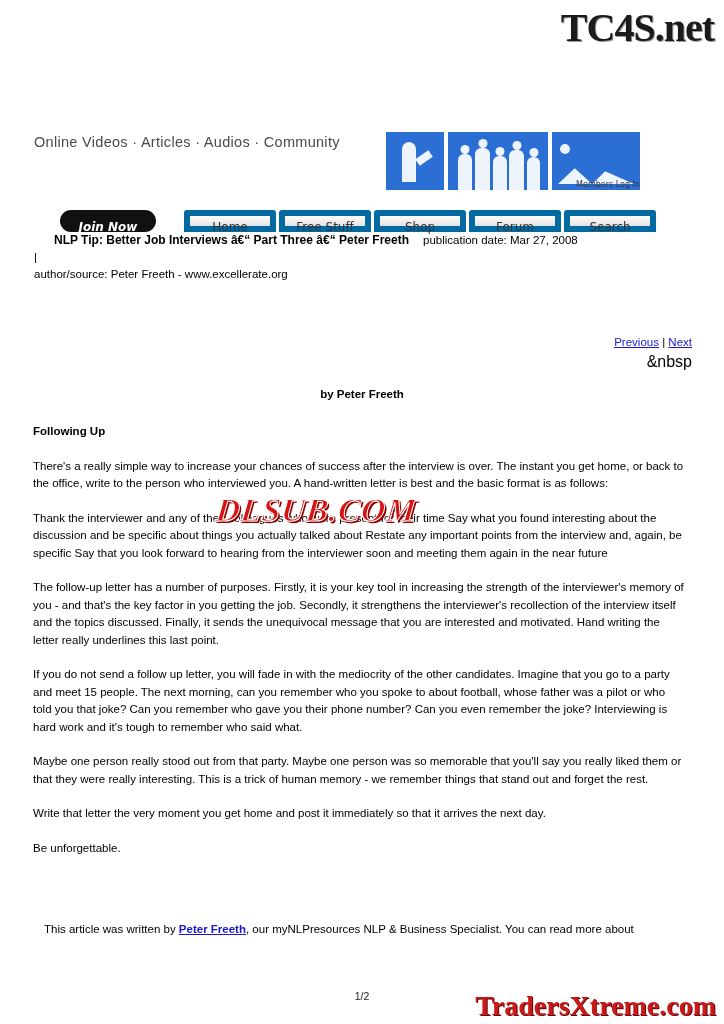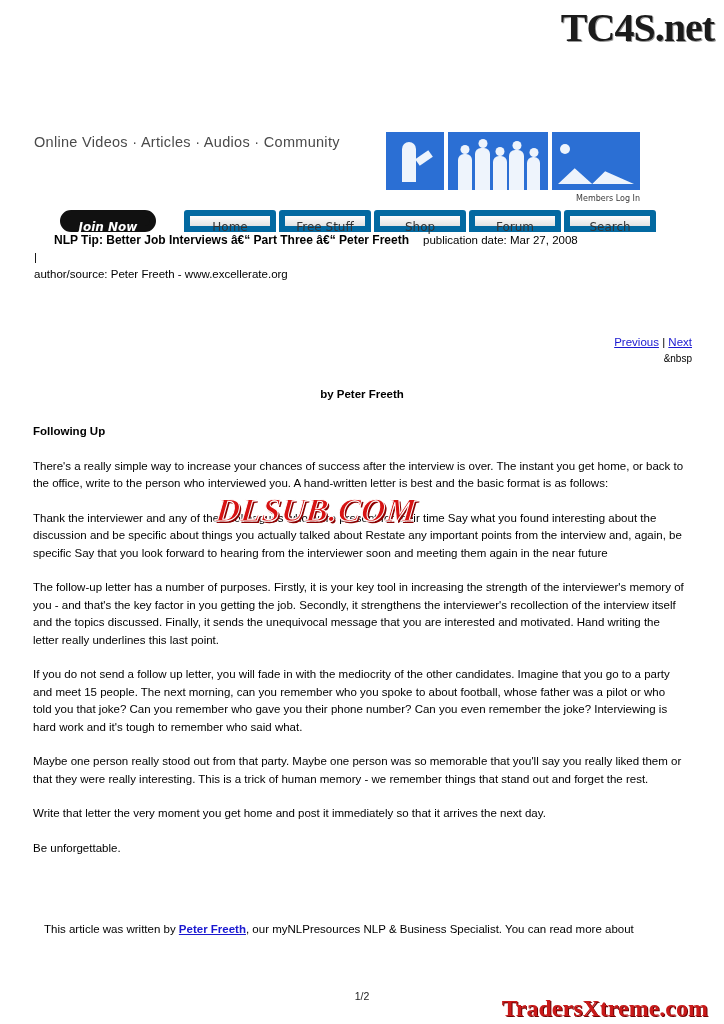--- a/index.html
+++ b/index.html
@@ -121,21 +121,21 @@
     background: #eef4fc;
   }
   .shapeA {
     position: absolute;
     background: #eef4fc;
   }
 
   .members-login {
     position: absolute;
     right: 0;
-    top: 62px;
+    top: 48px;
     font-family: "DejaVu Sans", sans-serif;
     font-size: 8px;
     color: #3a3a3a;
   }
 
   
   .nav {
     position: absolute;
     left: 0;
     top: 80px;
@@ -214,21 +214,21 @@
     text-align: right;
   }
   .prevnext a {
     color: #1a18d0;
     text-decoration: underline;
   }
   .nbsp-line {
     position: absolute;
     right: 32px;
     top: 353px;
-    font-size: 10px;
+    font-size: 16px;
     text-align: right;
   }
 
   .byline {
     position: absolute;
     left: 0;
     top: 388px;
     width: 724px;
     text-align: center;
     font-size: 11.5px;
@@ -289,25 +289,25 @@
     position: absolute;
     left: 0;
     top: 990px;
     width: 724px;
     text-align: center;
     font-size: 10.5px;
     color: #222;
   }
   .tx-watermark {
     position: absolute;
-    right: 16px;
+    right: 8px;
     bottom: 2px;
     font-family: "Liberation Serif", serif;
     font-weight: bold;
-    font-size: 24px;
+    font-size: 28px;
     color: #c91a1a;
     text-shadow: 1px 1px 0 #6d0000;
   }
 </style>
 </head>
 <body>
 
 <div class="page">
 
   <div class="tc4s-watermark">TC4S.net</div>

